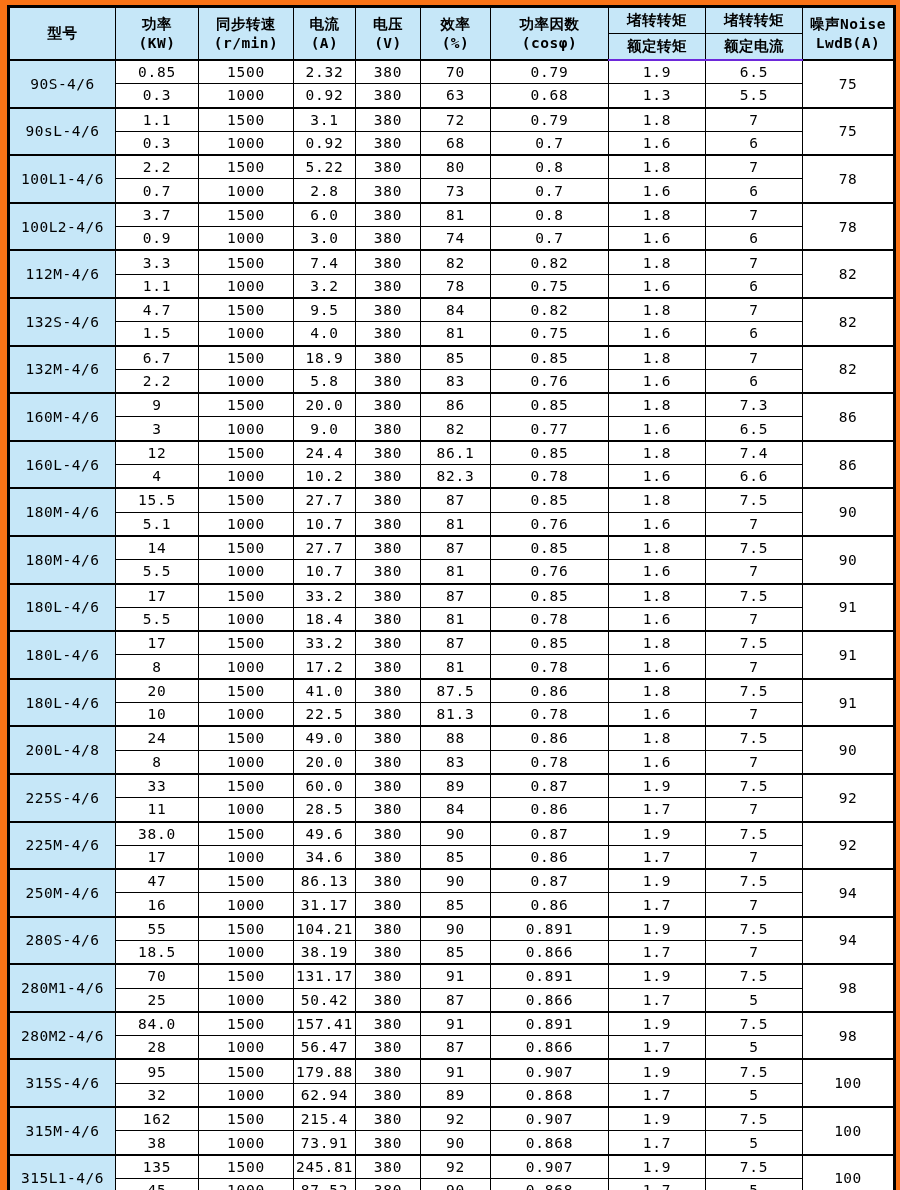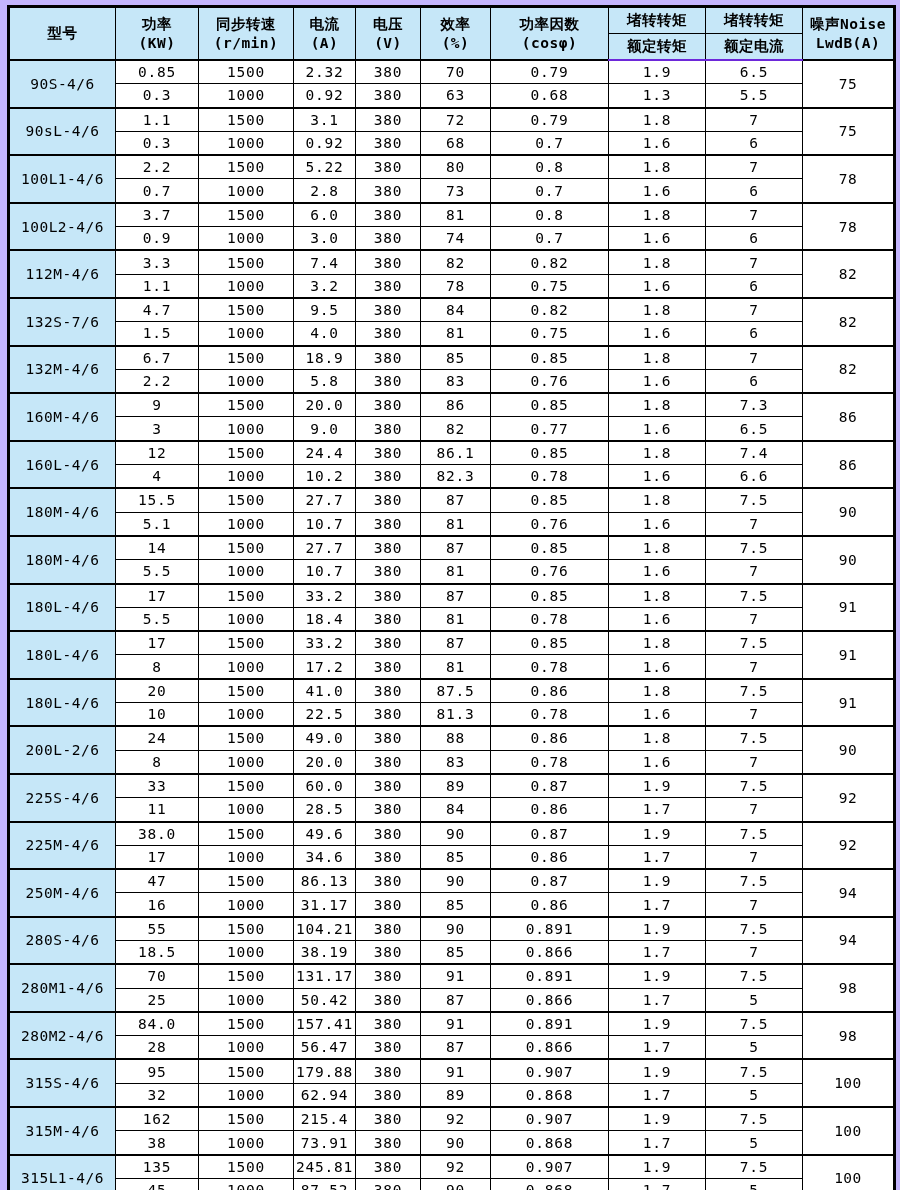--- a/index.html
+++ b/index.html
@@ -6,21 +6,21 @@
     margin: 0;
     padding: 0;
     background: #ffffff;
     font-family: "DejaVu Sans Mono", "Liberation Sans", sans-serif;
   }
   .page {
     width: 900px;
     height: 1190px;
     box-sizing: border-box;
     padding: 5px 7px;
-    background: #c4b5fd;
+    background: #f97316;
   }
   table.spec {
     width: 886px;
     table-layout: fixed;
     border-collapse: collapse;
     border: 3px solid #000;
   }
   table.spec th, table.spec td {
     border: 1px solid #000;
     text-align: center;
@@ -215,21 +215,21 @@
           <td>1.1</td>
           <td>1000</td>
           <td>3.2</td>
           <td>380</td>
           <td>78</td>
           <td>0.75</td>
           <td>1.6</td>
           <td>6</td>
         </tr>
         <tr class="group-start">
-          <td rowspan="2" class="model-cell">132S-7/6</td>
+          <td rowspan="2" class="model-cell">132S-4/6</td>
           <td>4.7</td>
           <td>1500</td>
           <td>9.5</td>
           <td>380</td>
           <td>84</td>
           <td>0.82</td>
           <td>1.8</td>
           <td>7</td>
           <td rowspan="2" class="noise-cell">82</td>
         </tr>
@@ -413,21 +413,21 @@
           <td>10</td>
           <td>1000</td>
           <td>22.5</td>
           <td>380</td>
           <td>81.3</td>
           <td>0.78</td>
           <td>1.6</td>
           <td>7</td>
         </tr>
         <tr class="group-start">
-          <td rowspan="2" class="model-cell">200L-2/6</td>
+          <td rowspan="2" class="model-cell">200L-4/8</td>
           <td>24</td>
           <td>1500</td>
           <td>49.0</td>
           <td>380</td>
           <td>88</td>
           <td>0.86</td>
           <td>1.8</td>
           <td>7.5</td>
           <td rowspan="2" class="noise-cell">90</td>
         </tr>

